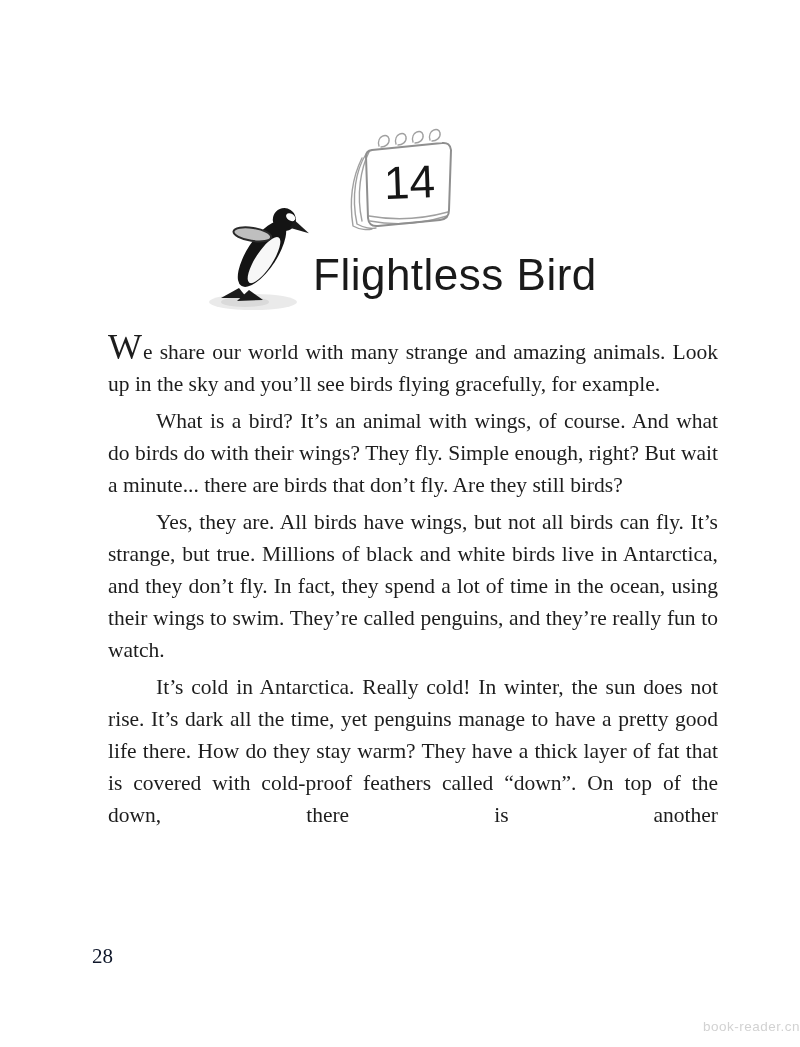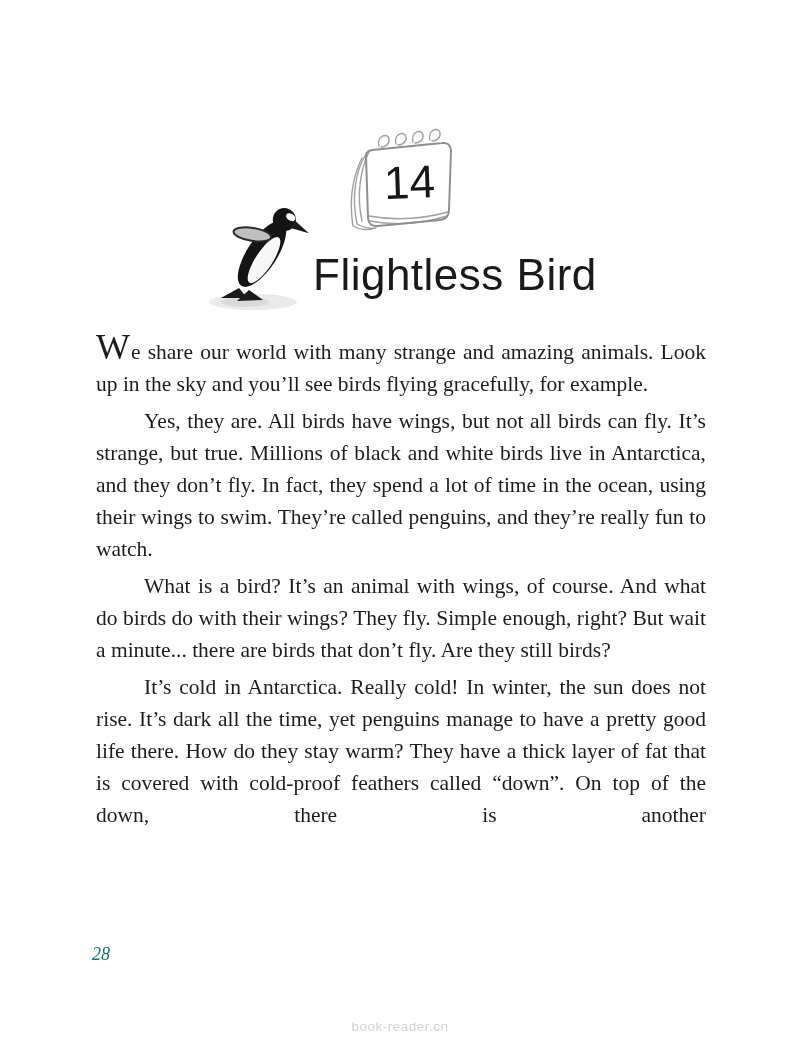--- a/index.html
+++ b/index.html
@@ -41,21 +41,21 @@
     font-size: 44px;
     font-weight: 500;
     letter-spacing: 0.5px;
     color: #1a1a1a;
     white-space: nowrap;
   }
 
   
   .body-text {
     position: absolute;
-    left: 96px;
+    left: 108px;
     top: 336px;
     width: 610px;
     font-size: 21.5px;
     line-height: 32px;
     text-align: justify;
     color: #1d1d1d;
   }
   .body-text p {
     margin: 0 0 5px 0;
     text-indent: 48px;
@@ -71,30 +71,29 @@
     font-size: 36px;
     line-height: 0;
     letter-spacing: 1px;
   }
 
   
   .page-number {
     position: absolute;
     left: 92px;
     top: 944px;
-    font-size: 18px;
-    color: #0f766e;
-    font-style: italic;
+    font-size: 21px;
+    color: #0f172a;
   }
   .watermark {
     position: absolute;
     left: 0;
     right: 0;
     top: 1019px;
-    text-align: center;
+    text-align: right;
     font-family: "Liberation Sans", sans-serif;
     font-size: 13.5px;
     letter-spacing: 0.5px;
     color: #d2d2d2;
   }
 
   .sketch-stroke {
     fill: none;
     stroke: #8f8f8f;
     stroke-width: 2;
@@ -153,21 +152,21 @@
       <g transform="rotate(-24 40 50)">
         <ellipse cx="38" cy="50" rx="19" ry="6.5" fill="#bfbfbf" stroke="#2a2a2a" stroke-width="2"></ellipse>
       </g>
     </g>
   </svg>
 
   <div class="chapter-title">Flightless Bird</div>
 
   <div class="body-text">
     <p class="opening"><span class="dropcap-initial">W</span><span>e share our world with many strange and amazing animals. Look up in the sky and you’ll see birds flying gracefully, for example.</span></p>
+    <p>What is a bird? It’s an animal with wings, of course. And what do birds do with their wings? They fly. Simple enough, right? But wait a minute... there are birds that don’t fly. Are they still birds?</p>
     <p>Yes, they are. All birds have wings, but not all birds can fly. It’s strange, but true. Millions of black and white birds live in Antarctica, and they don’t fly. In fact, they spend a lot of time in the ocean, using their wings to swim. They’re called penguins, and they’re really fun to watch.</p>
-    <p>What is a bird? It’s an animal with wings, of course. And what do birds do with their wings? They fly. Simple enough, right? But wait a minute... there are birds that don’t fly. Are they still birds?</p>
     <p class="continues">It’s cold in Antarctica. Really cold! In winter, the sun does not rise. It’s dark all the time, yet penguins manage to have a pretty good life there. How do they stay warm? They have a thick layer of fat that is covered with cold-proof feathers called “down”. On top of the down, there is another</p>
   </div>
 
   <div class="page-number">28</div>
   <div class="watermark">book-reader.cn</div>
 
 </div>
 
 </body></html>

